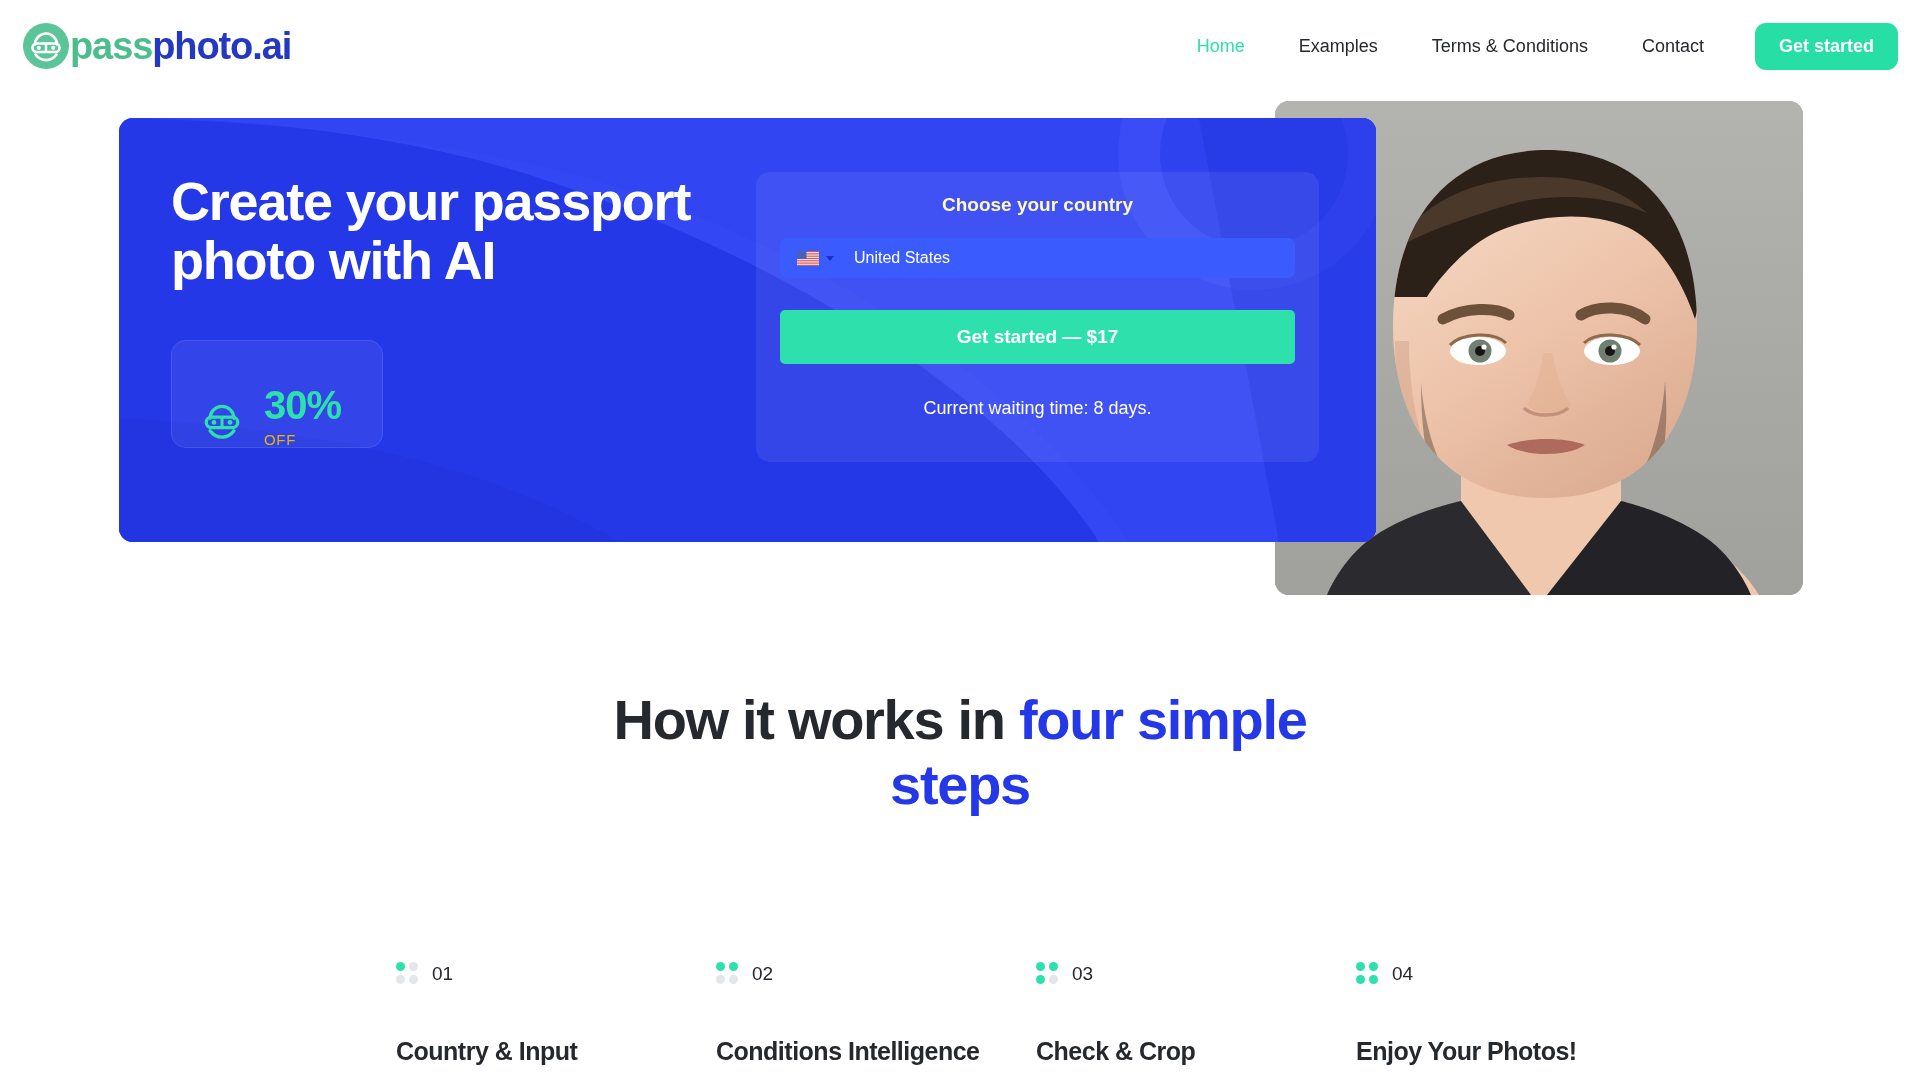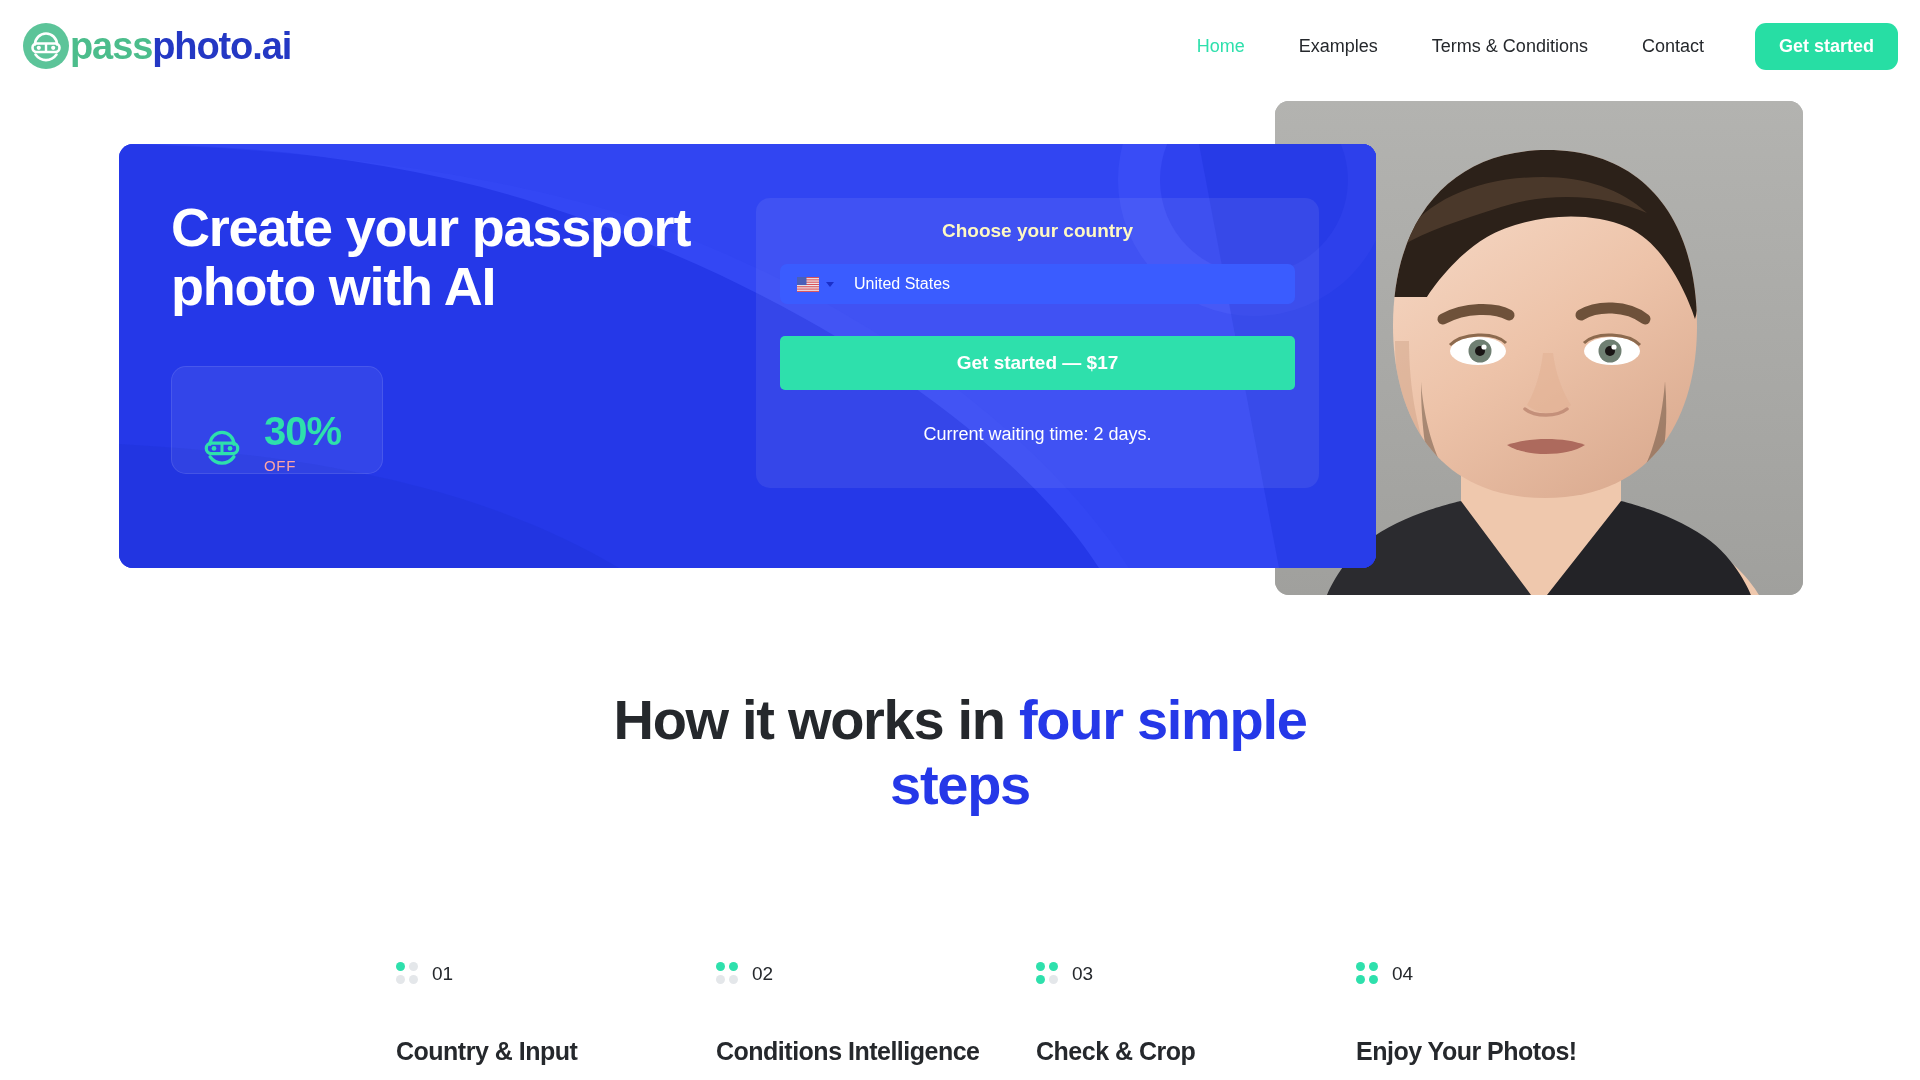--- a/index.html
+++ b/index.html
@@ -56,21 +56,21 @@
   .hero-photo {
     position:absolute; left:1275px; top:101px;
     width:528px; height:494px;
     border-radius:14px; overflow:hidden;
     background:#a9a9a6;
     z-index:5;
   }
   .hero-photo svg { display:block; width:528px; height:494px; }
 
   .hero-panel {
-    position:absolute; left:119px; top:144px;
+    position:absolute; left:119px; top:118px;
     width:1257px; height:424px;
     background:#2538e8;
     border-radius:14px; overflow:hidden;
     z-index:10;
   }
   .hero-deco { position:absolute; inset:0; width:100%; height:100%; }
 
   .hero-left {
     position:absolute; left:52px; top:54px; z-index:3;
   }
@@ -88,21 +88,21 @@
     border-radius:15px;
     display:flex; align-items:flex-end; gap:16px;
     padding-left:24px;
   }
   .badge-icon { width:52px; height:52px; flex:0 0 52px; }
   .badge-num {
     color:#2ee0ac; font-size:40px; font-weight:700;
     letter-spacing:-1px; line-height:1;
   }
   .badge-off {
-    color:#fca5a5; font-size:15px; font-weight:500;
+    color:#eab308; font-size:15px; font-weight:500;
     letter-spacing:.7px; line-height:1; margin-top:7px;
   }
 
   .country-card {
     position:absolute; left:637px; top:54px; z-index:4;
     width:563px; height:290px;
     background:rgba(255,255,255,.075);
     border-radius:14px;
     padding:23px 24px 0;
   }
@@ -305,21 +305,21 @@
             <rect y="13.8" width="22" height="1.15"></rect>
           </g>
           <rect width="9.5" height="8.05" fill="#4a5fb8"></rect>
         </svg>
         <span class="caret-down"></span>
         <span class="country-name">United States</span>
       </div>
 
       <button class="btn-get-started">Get started — $17</button>
 
-      <div class="waiting-time">Current waiting time: 2 days.</div>
+      <div class="waiting-time">Current waiting time: 8 days.</div>
     </div>
   </div>
 </section>
 
 <section class="how-section">
   <h2 class="how-title"><span>How it works in </span><span class="accent">four simple steps</span></h2>
 
   <div class="steps">
 
     <div class="step">

